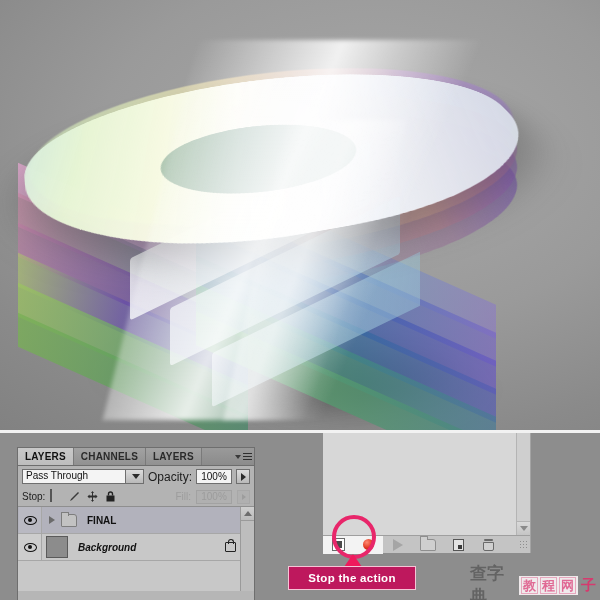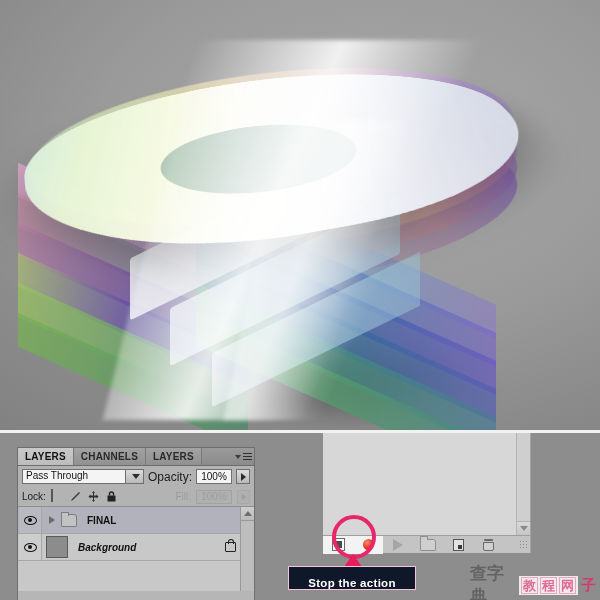--- a/index.html
+++ b/index.html
@@ -539,24 +539,24 @@
     border-radius: 50%;
     box-sizing: border-box;
     pointer-events: none;
   }
 
   
   #callout {
     position: absolute;
     left: 288px; top: 566px;
     width: 128px; height: 24px;
-    background: #0f172a;
+    background: #be185d;
     border: 1px solid #f6c4d6;
     box-sizing: border-box;
-    display: flex; align-items: flex-end; justify-content: center;
+    display: flex; align-items: center; justify-content: center;
   }
   #callout span {
     color: #ffffff;
     font-size: 11.5px;
     font-weight: bold;
     letter-spacing: 0.3px;
   }
   #callout-arrow {
     position: absolute;
     left: 344px; top: 554px;
@@ -684,21 +684,21 @@
           </span>
         </div>
         <span class="op-label">Opacity:</span>
         <div class="op-field">100%</div>
         <div class="op-btn">
           <i class="caret-right"></i>
         </div>
       </div>
 
       <div class="lockrow">
-        <span class="lock-label">Lock:</span>
+        <span class="lock-label">Stop:</span>
         <span class="lockicon"><span class="checkers"></span></span>
         <span class="lockicon">
           <svg width="13" height="13" viewBox="0 0 13 13">
               <path d="M2 11 L4 10 L11 3 L10 2 L3 9 Z" fill="#3b3b3b"></path>
             </svg>
         </span>
         <span class="lockicon">
           <svg width="13" height="13" viewBox="0 0 13 13">
               <path d="M6.5 1 L8 3 H7 v2.5 h2.5 V4.5 L11.5 6.5 L9.5 8.5 V7.5 H7 V10 h1 L6.5 12 L5 10 h1 V7.5 H3.5 v1 L1.5 6.5 L3.5 4.5 v1 H6 V3 H5 Z" fill="#2f2f2f"></path>
             </svg>

